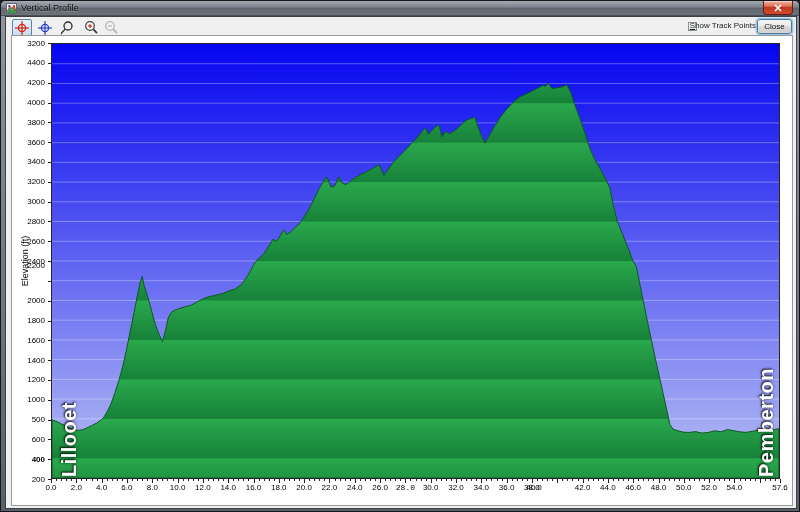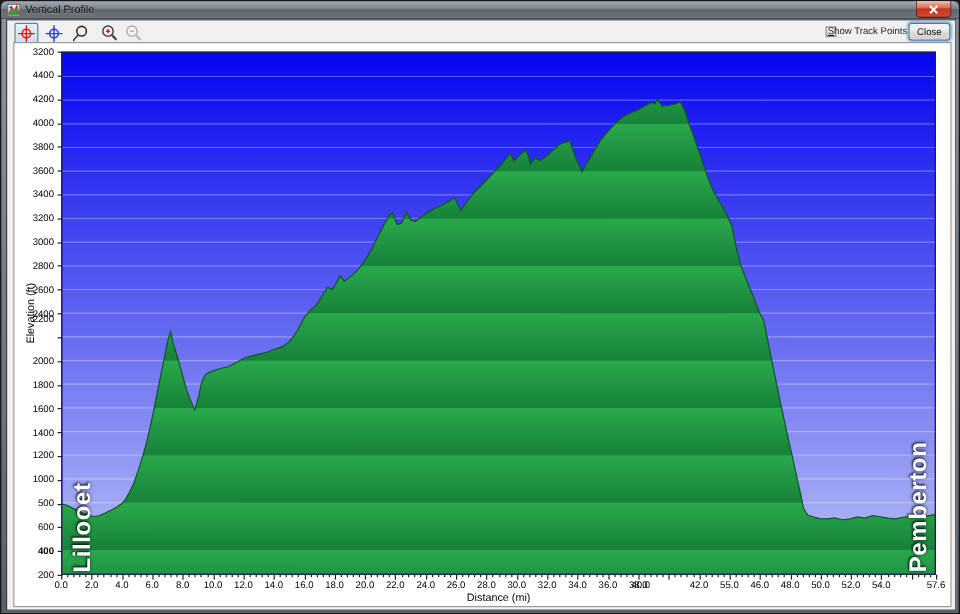--- a/index.html
+++ b/index.html
@@ -186,21 +186,20 @@
               <line x1="0" x2="729" y1="59.45" y2="59.45" stroke="rgba(255,255,255,0.32)" stroke-width="1"></line>
               <line x1="0" x2="729" y1="39.64" y2="39.64" stroke="rgba(255,255,255,0.32)" stroke-width="1"></line>
               <line x1="0" x2="729" y1="19.82" y2="19.82" stroke="rgba(255,255,255,0.32)" stroke-width="1"></line>
             </g>
       <polygon points="0.0,377.5 5.1,379.5 10.1,382.0 15.2,384.5 20.3,386.5 25.3,388.2 30.4,387.6 35.4,385.5 40.5,383.0 45.6,380.3 49.4,377.5 51.9,375.1 55.7,368.6 59.5,360.7 63.3,349.8 67.1,337.9 70.9,324.0 74.7,307.2 78.5,288.4 82.3,269.5 86.1,250.7 88.6,238.8 90.5,233.4 92.4,242.8 96.2,254.7 100.0,268.5 103.8,282.4 107.6,292.3 110.7,298.8 113.9,287.4 116.4,275.5 119.6,269.5 122.8,267.5 126.6,266.1 132.9,264.1 139.2,262.6 145.5,259.1 151.9,255.7 158.2,253.7 164.5,252.2 170.9,250.7 177.2,248.2 183.5,246.2 189.8,241.8 196.2,232.9 202.5,221.0 207.6,215.0 212.6,210.6 217.7,202.6 221.5,196.2 225.3,198.2 229.1,192.2 232.2,186.8 235.4,191.2 239.2,188.8 243.0,185.3 248.1,180.3 253.1,173.4 258.2,165.0 263.3,154.6 268.3,144.7 273.4,135.8 275.9,133.8 279.7,143.7 283.5,142.7 287.3,133.3 291.1,139.7 294.9,141.2 300.0,137.2 305.0,133.8 310.1,130.8 316.4,127.8 322.7,124.4 327.8,121.4 332.9,131.8 337.9,124.9 343.0,117.9 348.0,113.0 354.4,106.5 360.7,99.6 367.0,93.1 372.1,86.7 374.6,84.2 377.2,90.7 381.0,86.7 384.8,83.2 387.9,81.3 391.1,93.1 394.9,87.7 398.7,90.2 403.7,87.2 408.8,82.7 415.1,76.8 420.2,74.8 424.0,73.8 429.0,88.2 434.1,99.6 439.2,90.7 444.2,82.2 449.3,73.8 455.6,65.9 462.0,59.0 468.3,53.5 474.6,50.5 480.9,47.6 487.3,44.1 492.3,41.6 494.9,42.6 497.4,39.1 501.2,44.6 506.3,44.1 511.3,43.1 516.4,41.1 520.2,48.6 524.0,60.4 529.0,73.8 534.1,88.7 539.2,104.5 544.2,115.9 549.3,124.9 554.3,133.8 559.4,144.7 563.2,163.5 567.0,178.4 572.1,191.2 577.1,203.6 582.2,217.0 586.0,223.9 589.8,242.8 593.6,261.6 597.4,280.4 601.2,298.3 605.0,316.1 608.8,332.9 612.6,350.3 616.4,367.1 619.5,382.0 622.7,386.9 627.8,388.6 632.8,389.9 639.1,390.2 645.5,389.4 651.8,390.9 658.1,390.2 664.5,388.6 670.8,389.6 677.1,387.4 683.4,388.4 689.8,389.6 696.1,390.2 702.4,389.0 708.8,388.0 715.1,389.2 721.4,387.8 725.2,387.2 729.0,386.5 729,436 0,436" fill="url(#bands)" stroke="#0d5624" stroke-width="1"></polygon>
     </svg>
         <div class="city-label city-start">Lillooet</div>
         <div class="city-label city-end">Pemberton</div>
       </div>
       <div class="axis-title-y">Elevation (ft)</div>
-      <div class="axis-title-x">Distance  (mi)</div>
     <div class="ytick-label" style="top:438.5px;">200</div>
         <div class="ytick" style="top:443.0px;"></div>
         <div class="ytick-label" style="top:418.7px;font-weight:bold;">400</div>
         <div class="ytick" style="top:423.2px;"></div>
         <div class="ytick-label" style="top:398.9px;">600</div>
         <div class="ytick" style="top:403.4px;"></div>
         <div class="ytick-label" style="top:379.0px;">500</div>
         <div class="ytick" style="top:383.5px;"></div>
         <div class="ytick-label" style="top:359.2px;">1000</div>
         <div class="ytick" style="top:363.7px;"></div>
@@ -378,37 +377,37 @@
         <div class="xtick-label" style="left:251.8px; top:447px;">18.0</div>
         <div class="xtick" style="left:292.1px; top:443px; height:4px;"></div>
         <div class="xtick-label" style="left:277.1px; top:447px;">20.0</div>
         <div class="xtick" style="left:317.4px; top:443px; height:4px;"></div>
         <div class="xtick-label" style="left:302.4px; top:447px;">22.0</div>
         <div class="xtick" style="left:342.8px; top:443px; height:4px;"></div>
         <div class="xtick-label" style="left:327.8px; top:447px;">24.0</div>
         <div class="xtick" style="left:368.1px; top:443px; height:4px;"></div>
         <div class="xtick-label" style="left:353.1px; top:447px;">26.0</div>
         <div class="xtick" style="left:393.4px; top:443px; height:4px;"></div>
-        <div class="xtick-label" style="left:378.4px; top:447px;">28.0</div>
+        <div class="xtick-label" style="left:378.4px; top:447px;font-family:Liberation Mono, monospace;">28.0</div>
         <div class="xtick" style="left:418.7px; top:443px; height:4px;"></div>
         <div class="xtick-label" style="left:403.7px; top:447px;">30.0</div>
         <div class="xtick" style="left:444.0px; top:443px; height:4px;"></div>
         <div class="xtick-label" style="left:429.0px; top:447px;">32.0</div>
         <div class="xtick" style="left:469.3px; top:443px; height:4px;"></div>
         <div class="xtick-label" style="left:454.3px; top:447px;">34.0</div>
         <div class="xtick" style="left:494.6px; top:443px; height:4px;"></div>
         <div class="xtick-label" style="left:479.6px; top:447px;">36.0</div>
         <div class="xtick" style="left:519.9px; top:443px; height:4px;"></div>
         <div class="xtick-label" style="left:504.9px; top:447px;">38.0</div>
         <div class="xtick" style="left:545.3px; top:443px; height:4px;"></div>
         <div class="xtick-label" style="left:507px; top:447px;">40.0</div>
         <div class="xtick" style="left:570.6px; top:443px; height:4px;"></div>
         <div class="xtick-label" style="left:555.6px; top:447px;">42.0</div>
         <div class="xtick" style="left:595.9px; top:443px; height:4px;"></div>
-        <div class="xtick-label" style="left:580.9px; top:447px;">55.0</div>
+        <div class="xtick-label" style="left:580.9px; top:447px;">44.0</div>
         <div class="xtick" style="left:621.2px; top:443px; height:4px;"></div>
         <div class="xtick-label" style="left:606.2px; top:447px;">46.0</div>
         <div class="xtick" style="left:646.5px; top:443px; height:4px;"></div>
         <div class="xtick-label" style="left:631.5px; top:447px;">48.0</div>
         <div class="xtick" style="left:671.8px; top:443px; height:4px;"></div>
         <div class="xtick-label" style="left:656.8px; top:447px;">50.0</div>
         <div class="xtick" style="left:697.1px; top:443px; height:4px;"></div>
         <div class="xtick-label" style="left:682.1px; top:447px;">52.0</div>
         <div class="xtick" style="left:722.4px; top:443px; height:4px;"></div>
         <div class="xtick-label" style="left:707.4px; top:447px;">54.0</div>

